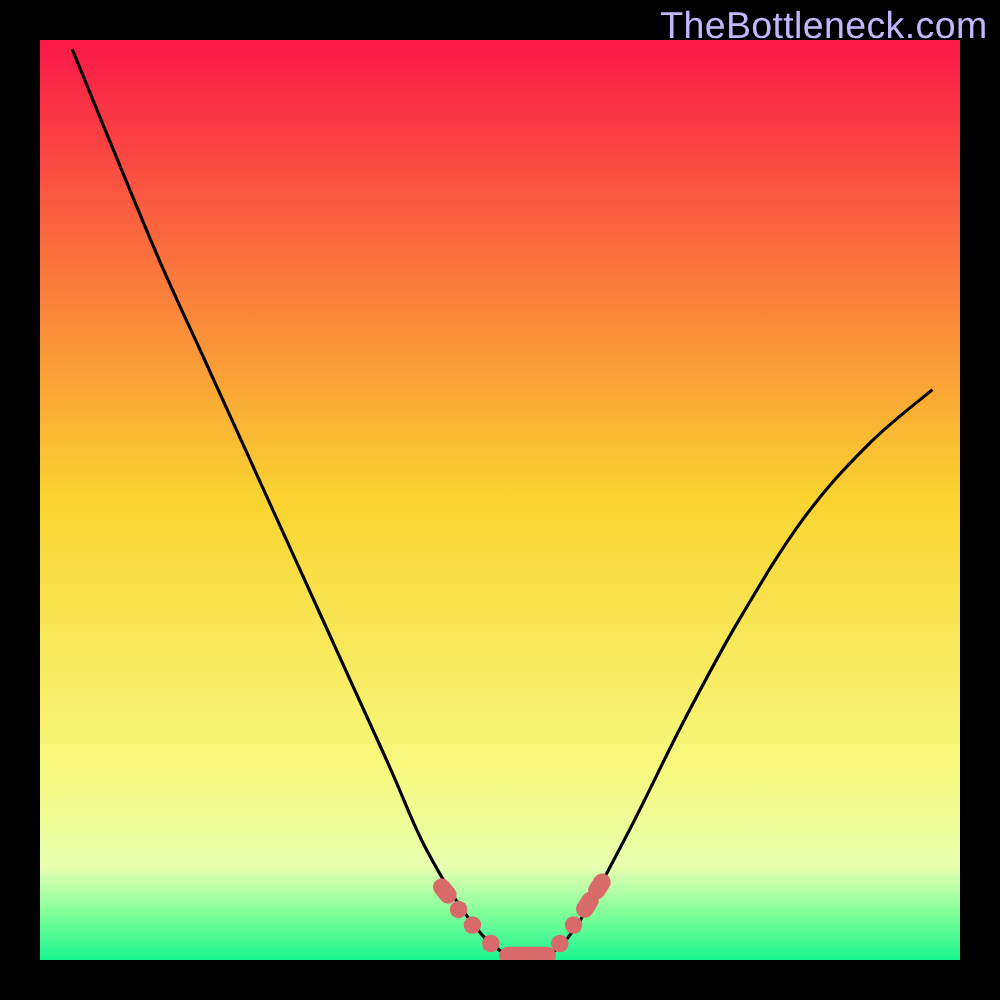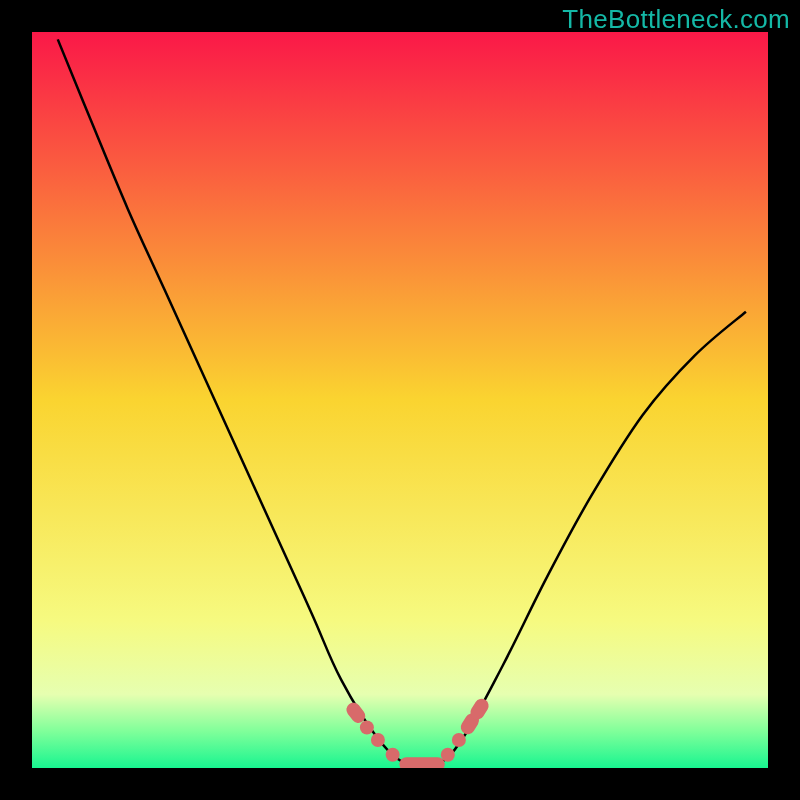--- a/index.html
+++ b/index.html
@@ -14,22 +14,22 @@
   .frame {
     position: relative;
     width: 800px;
     height: 800px;
     background: #000;
   }
   .attribution {
     position: absolute;
     top: 4px;
     right: 10px;
-    color: #14b8a6;
-    font-size: 26px;
+    color: #c4b5fd;
+    font-size: 30px;
     font-weight: 500;
     letter-spacing: 0.3px;
     z-index: 10;
   }
   svg.plot {
     position: absolute;
     left: 0;
     top: 0;
     width: 800px;
     height: 800px;

